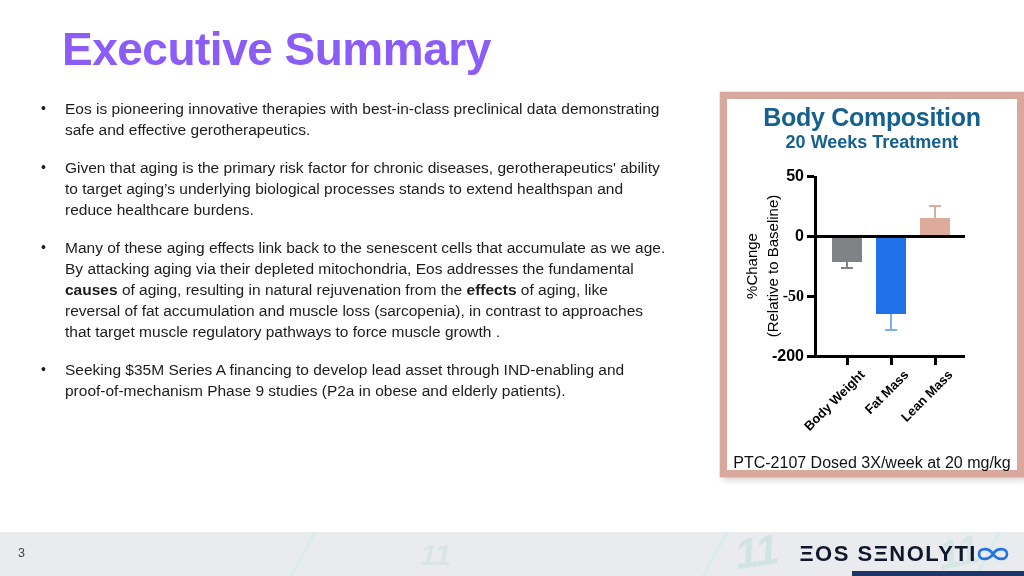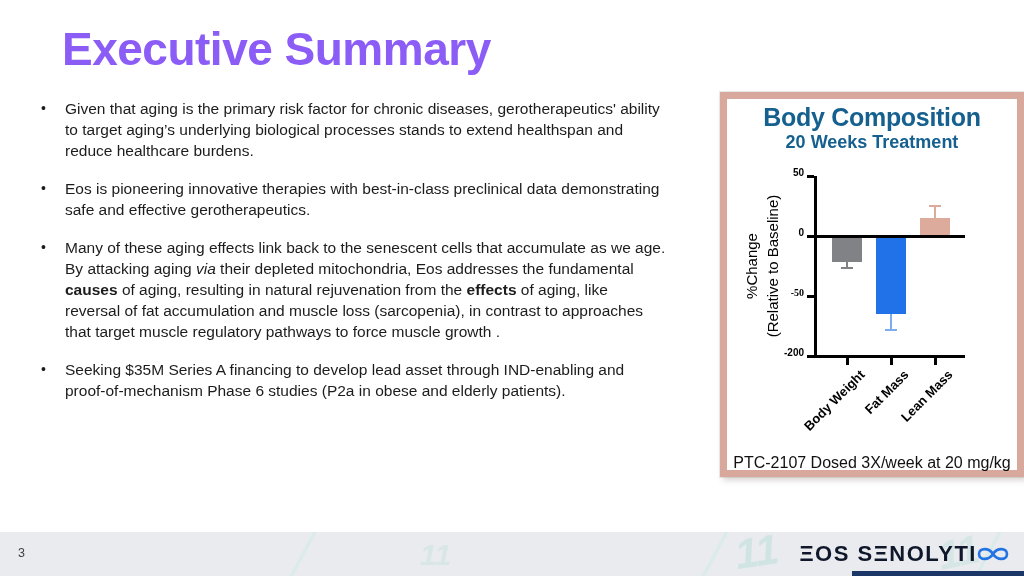--- a/index.html
+++ b/index.html
@@ -7,31 +7,31 @@
          font-family:"Liberation Sans", sans-serif;overflow:hidden;}
 
   .slide-title{position:absolute;left:62px;top:22px;font-size:46px;font-weight:bold;
                color:#8b5cf6;letter-spacing:-0.5px;}
 
   .bullets{position:absolute;left:38px;top:98px;width:628px;margin:0;padding:0;list-style:none;}
   .bullets li{position:relative;padding-left:27px;font-size:15.5px;line-height:21px;
               color:#1c1c1c;margin-bottom:17px;}
   .bullets li::before{content:"•";position:absolute;left:3px;top:0;font-size:14px;color:#1c1c1c;}
   .seg-bold{font-weight:bold;}
-  .seg-italic{font-style:italic;}
+  .seg-italic{}
 
   .panel{position:absolute;left:720px;top:92px;width:304px;height:385px;box-sizing:border-box;
          border:7px solid #737373;background:#fff;
          box-shadow:0 0 0 1px rgba(0,0,0,0.07), 3px 3px 6px rgba(90,70,65,0.25);}
   .panel-inner{position:relative;width:100%;height:100%;}
   .chart-title{margin-top:4px;text-align:center;font-size:25px;font-weight:bold;color:#15608f;letter-spacing:-0.3px;}
   .chart-subtitle{text-align:center;font-size:18px;font-weight:bold;color:#15608f;}
   #plot{position:absolute;left:0;top:0;right:0;bottom:0;}
   #plot .ln{position:absolute;background:#000;}
-  #plot .ytick-label{position:absolute;width:70px;text-align:right;font-size:10px;font-weight:bold;color:#000;}
+  #plot .ytick-label{position:absolute;width:70px;text-align:right;font-size:16px;font-weight:bold;color:#000;}
   #plot .bar{position:absolute;}
   #plot .err{position:absolute;}
   #plot .xlabel{position:absolute;width:110px;text-align:right;font-size:13px;font-weight:bold;
                 color:#000;white-space:nowrap;transform-origin:100% 0;transform:rotate(-45deg);}
   .ylabel-wrap{position:absolute;left:-64px;top:141px;width:200px;height:44px;
                transform:rotate(-90deg);text-align:center;font-size:15px;line-height:21px;color:#000;}
   .chart-caption{position:absolute;left:0;right:0;top:351px;text-align:center;
                  font-size:16px;color:#111;}
 
   .footer{position:absolute;left:0;top:532px;width:1024px;height:44px;background:#e9ebee;overflow:hidden;}
@@ -48,24 +48,24 @@
   .bottom-strip{position:absolute;right:0;top:571px;width:172px;height:5px;background:#1c3668;}
 </style>
 </head>
 <body>
 
 <div class="slide">
 
   <div class="slide-title">Executive Summary</div>
 
   <ul class="bullets" id="bullets">
+      <li><span>Eos is pioneering innovative therapies with best-in-class preclinical data demonstrating safe and effective gerotherapeutics.</span></li>
       <li><span>Given that aging is the primary risk factor for chronic diseases, gerotherapeutics' ability to target aging’s underlying biological processes stands to extend healthspan and reduce healthcare burdens.</span></li>
-      <li><span>Eos is pioneering innovative therapies with best-in-class preclinical data demonstrating safe and effective gerotherapeutics.</span></li>
       <li><span>Many of these aging effects link back to the senescent cells that accumulate as we age. By attacking aging </span><span class="seg-italic">via</span><span> their depleted mitochondria, Eos addresses the fundamental </span><span class="seg-bold">causes</span><span> of aging, resulting in natural rejuvenation from the </span><span class="seg-bold">effects</span><span> of aging, like reversal of fat accumulation and muscle loss (sarcopenia), in contrast to approaches that target muscle regulatory pathways to force muscle growth .</span></li>
-      <li><span>Seeking $35M Series A financing to develop lead asset through IND-enabling and proof-of-mechanism Phase 6 studies (P2a in obese and elderly patients).</span></li>
+      <li><span>Seeking $35M Series A financing to develop lead asset through IND-enabling and proof-of-mechanism Phase 9 studies (P2a in obese and elderly patients).</span></li>
     </ul>
 
   <div class="panel" style="border-color: rgb(216, 168, 157);">
     <div class="panel-inner">
       <div class="chart-title" style="color: rgb(21, 96, 143);">Body Composition</div>
       <div class="chart-subtitle" style="color: rgb(21, 96, 143);">20 Weeks Treatment</div>
       <div id="plot">
           <div class="bar" style="left: 105px; top: 133px; width: 30px; height: 26.4px; background: rgb(128, 130, 133);"></div>
           <div class="err" style="left: 119px; top: 159.4px; width: 2px; height: 6px; background: rgb(128, 130, 133);"></div>
           <div class="err" style="left: 114px; top: 164.4px; width: 12px; height: 2px; background: rgb(128, 130, 133);"></div>

